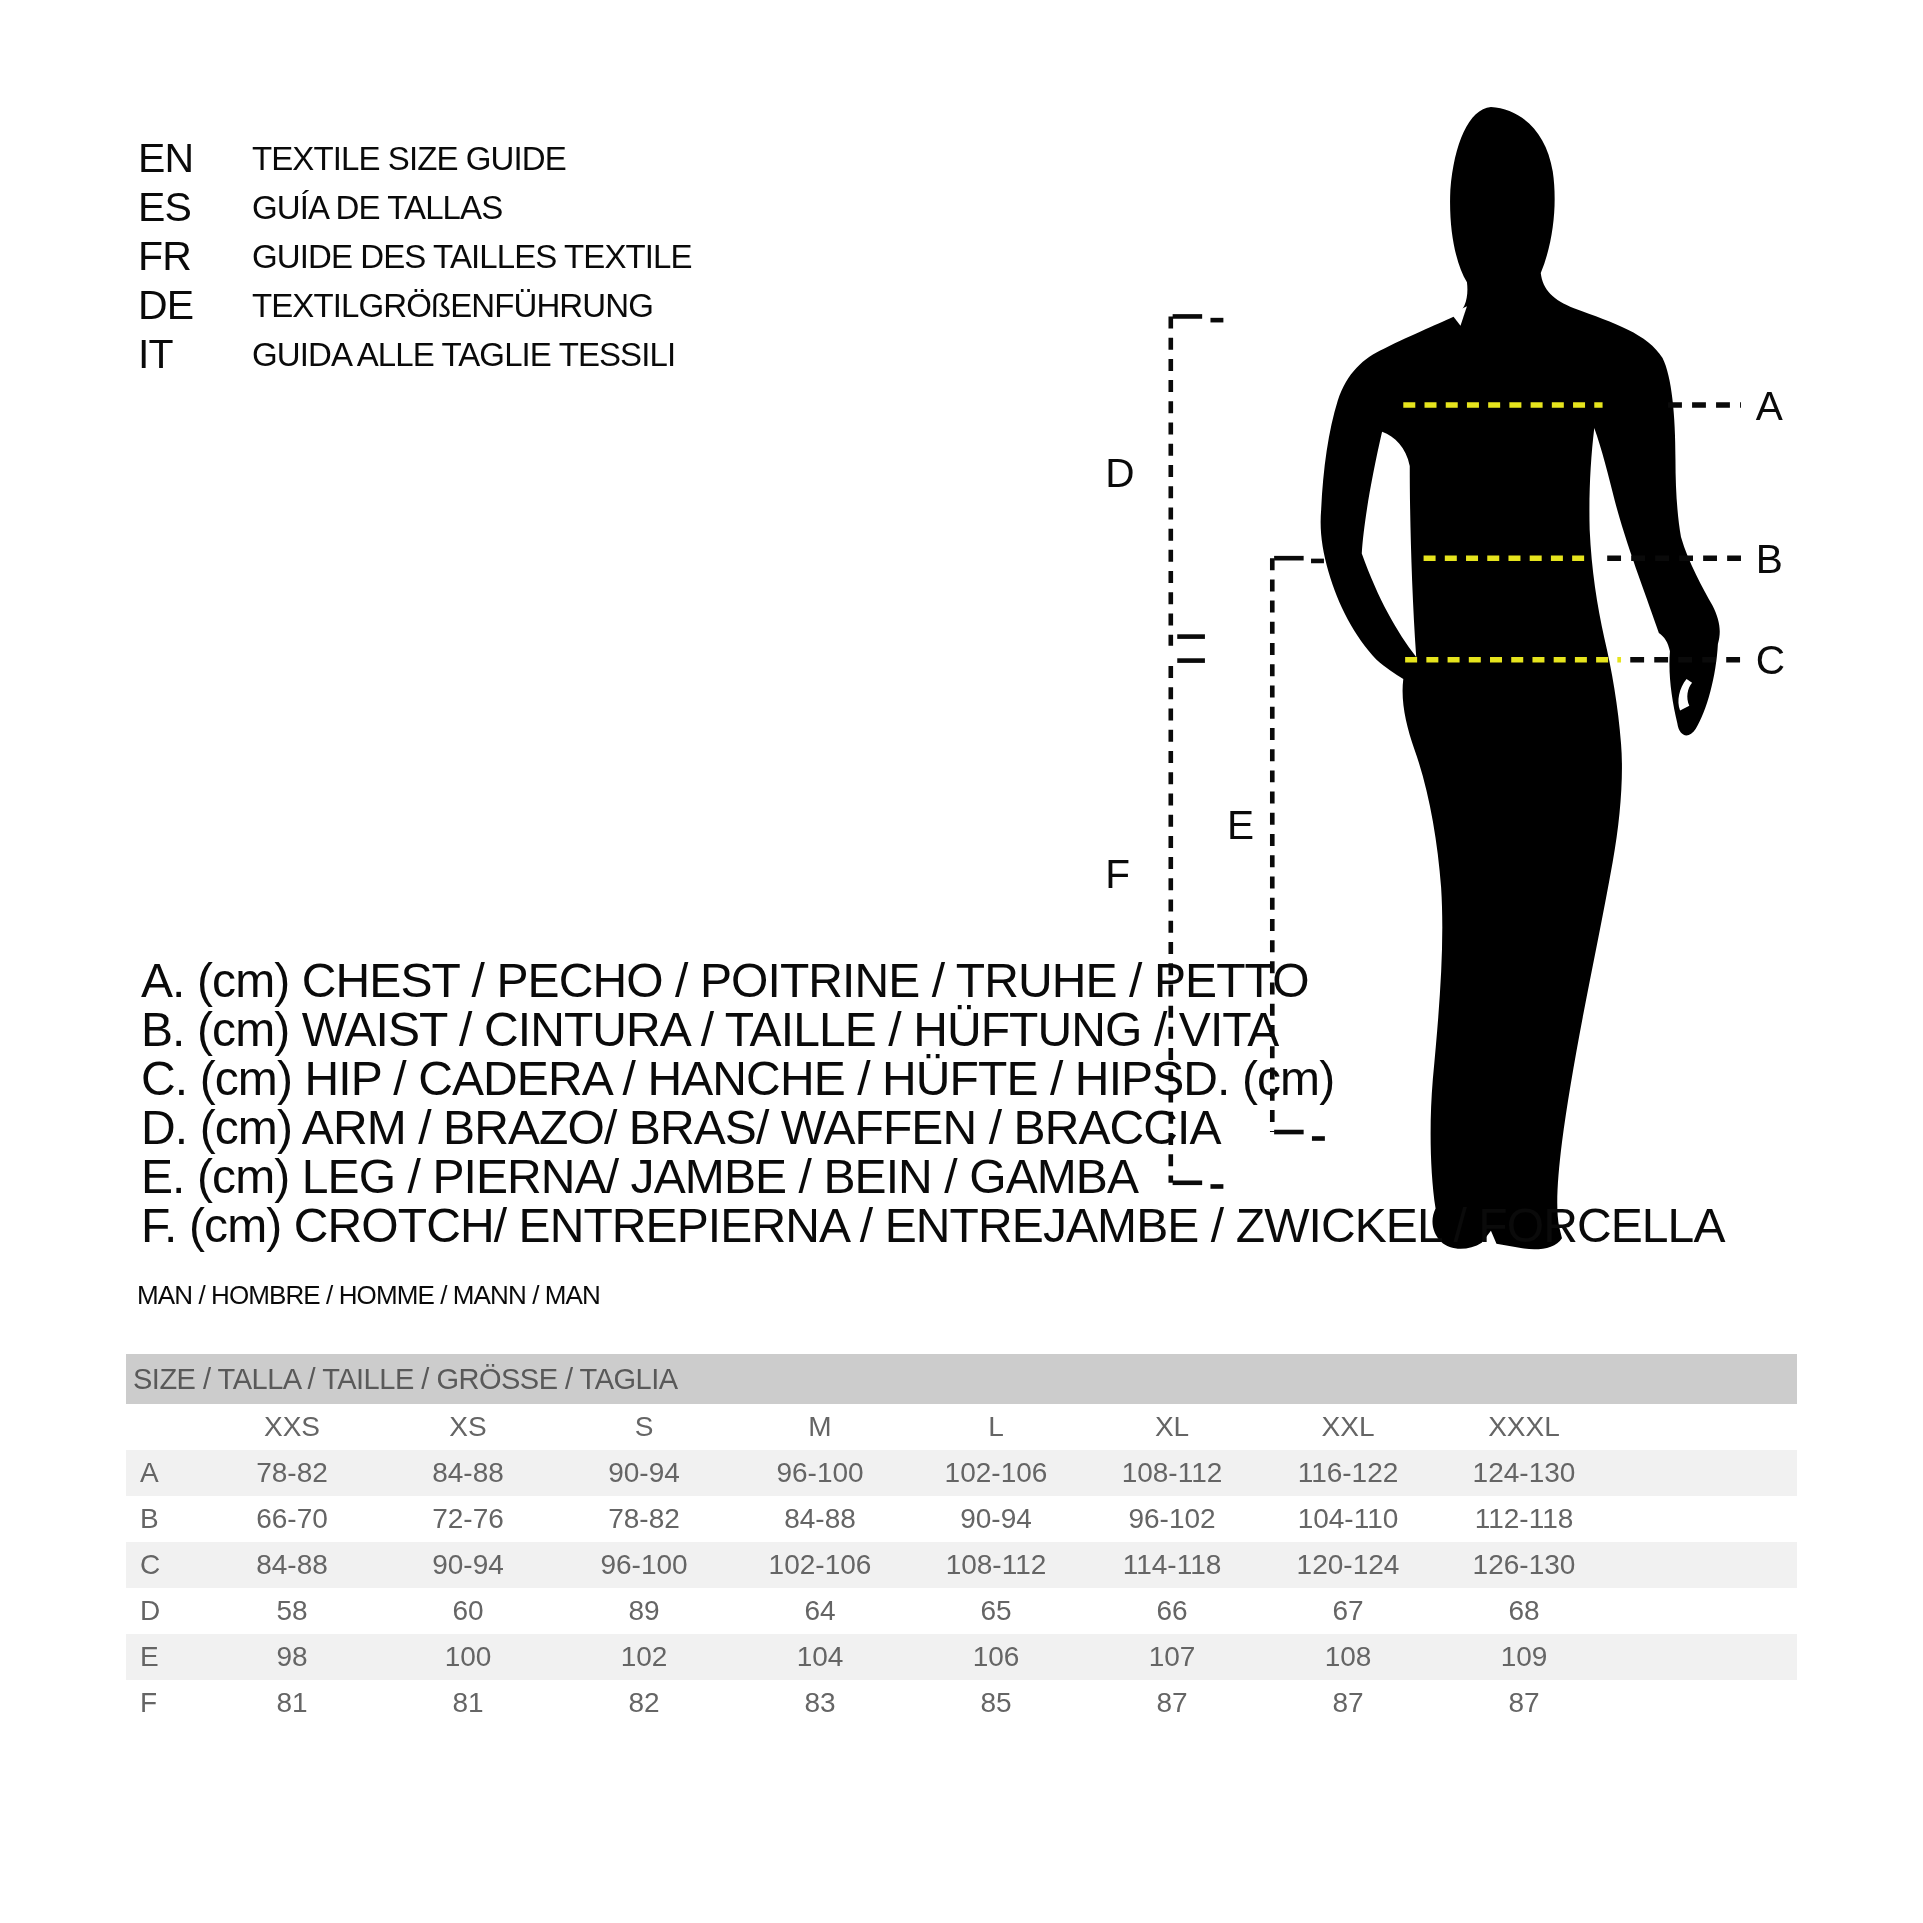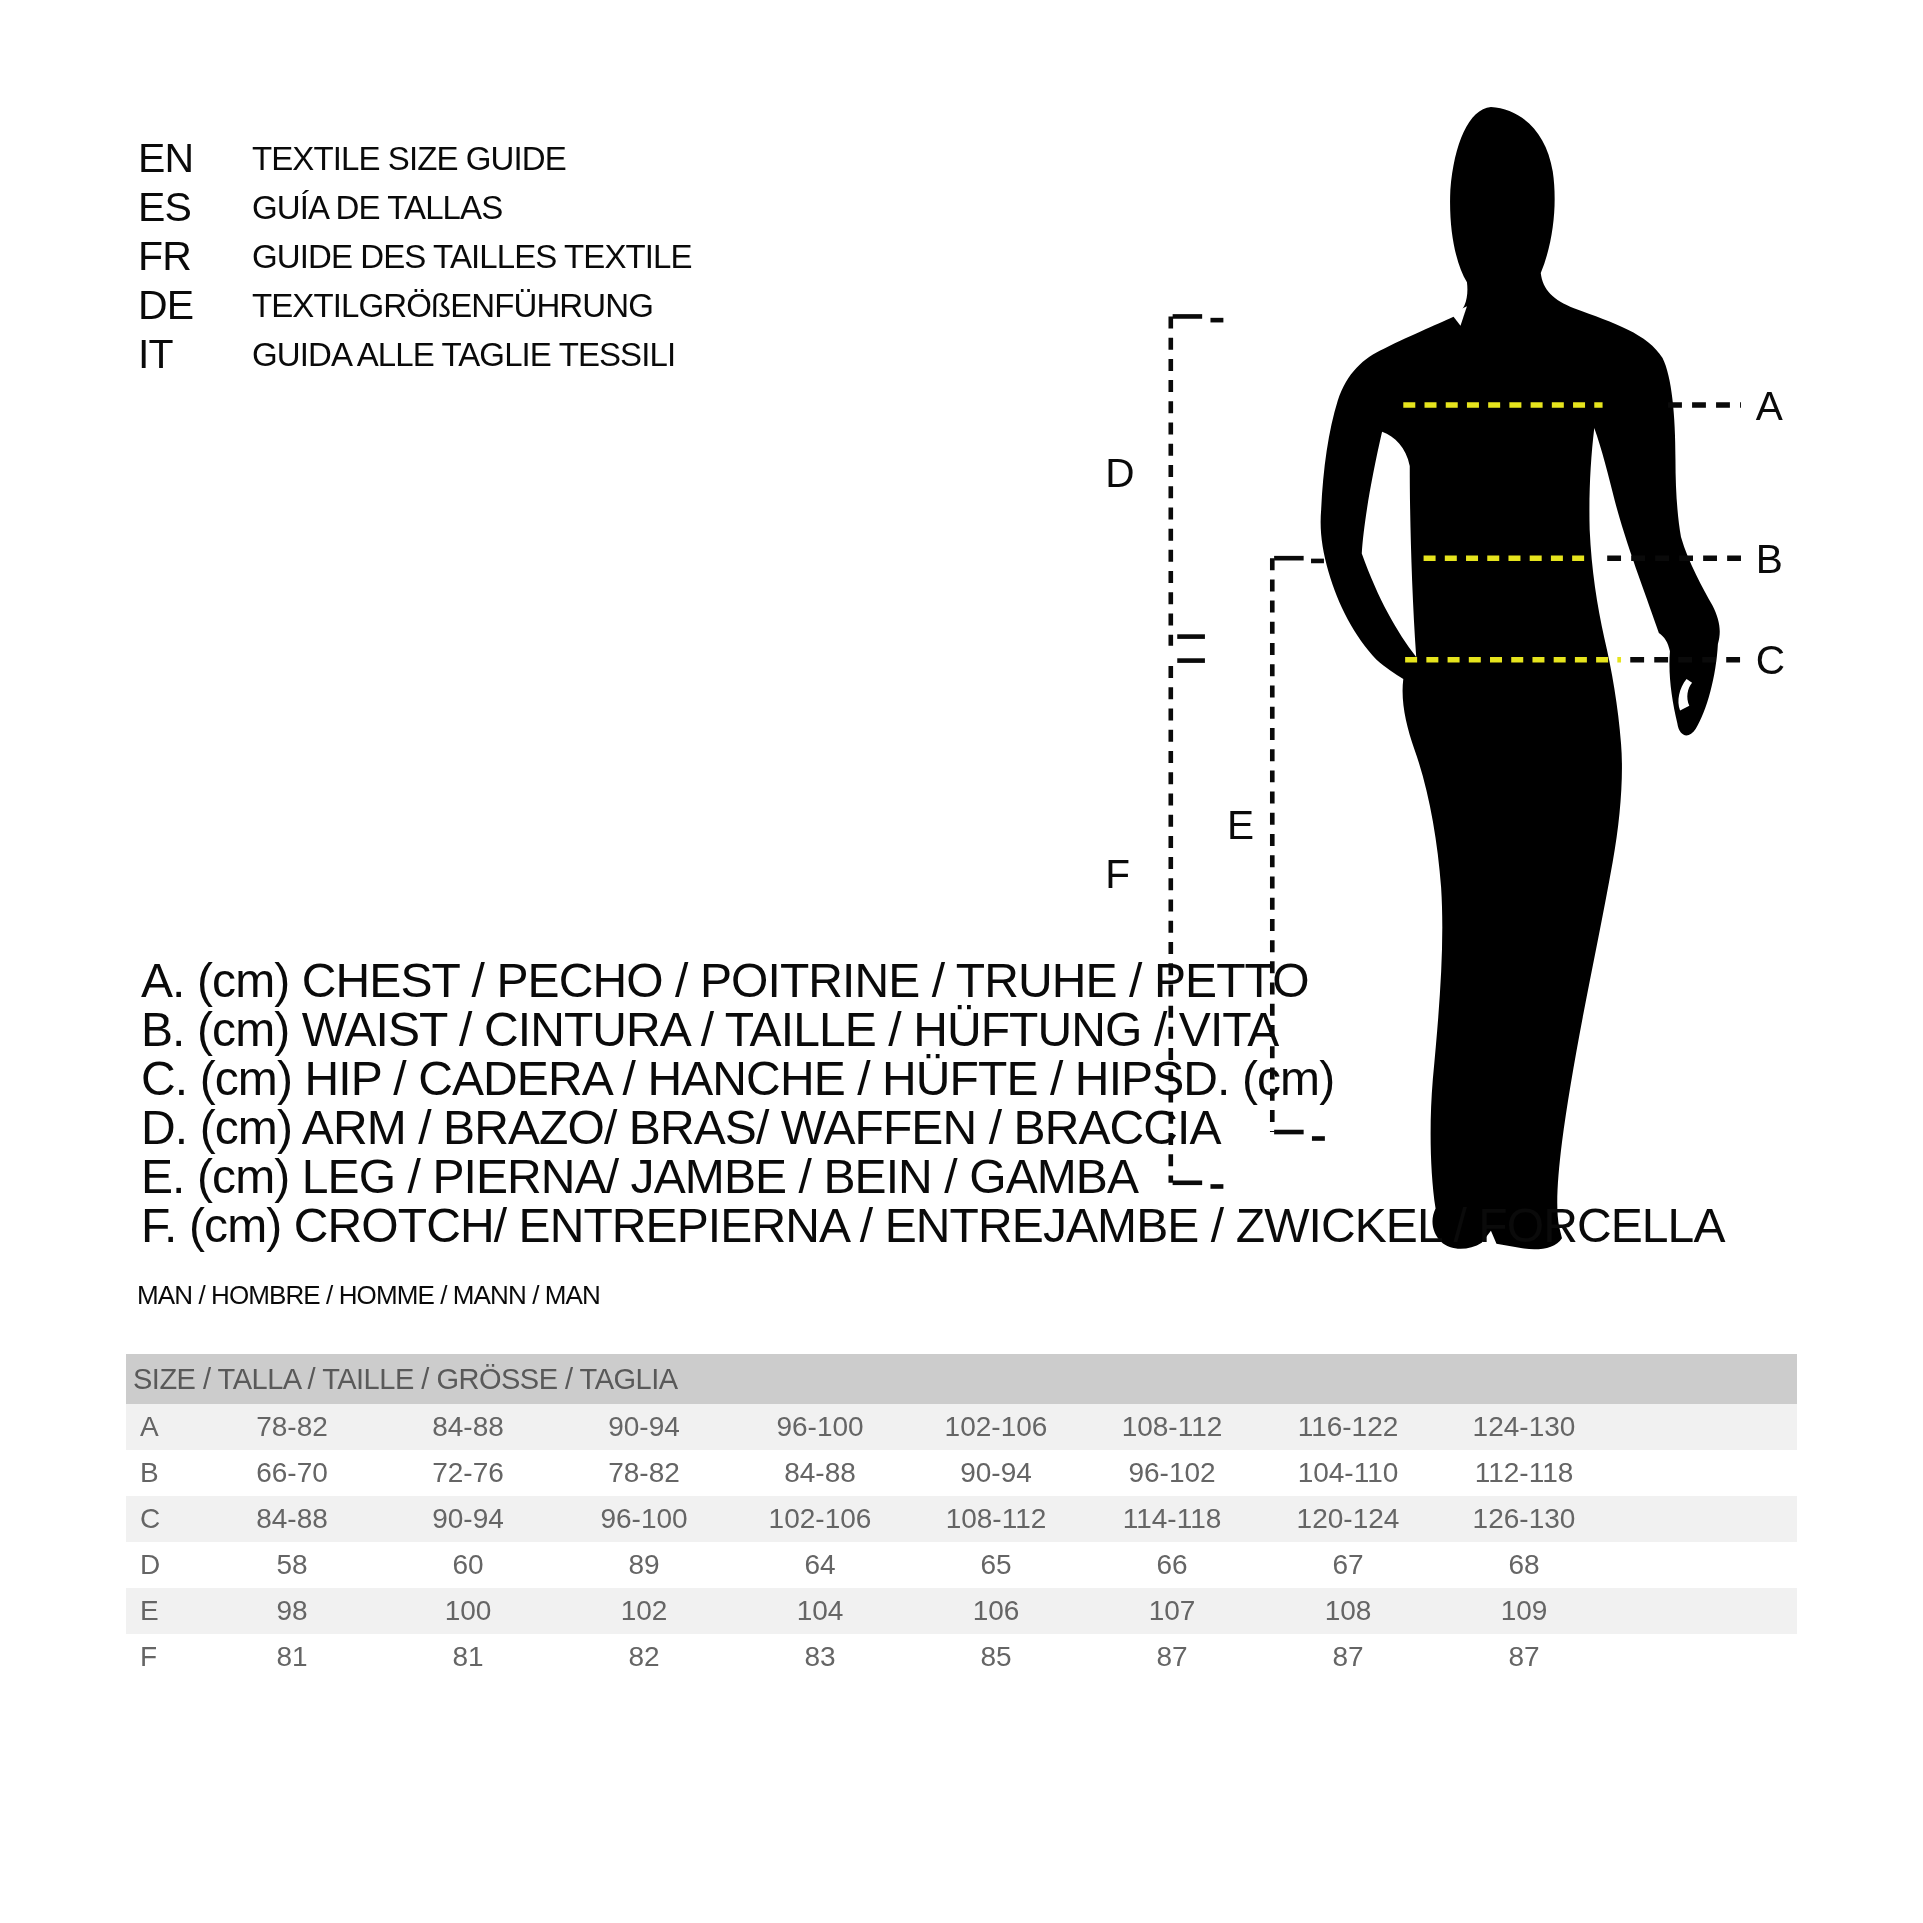--- a/index.html
+++ b/index.html
@@ -150,20 +150,32 @@
     <div class="legend-line">D. (cm) ARM / BRAZO/ BRAS/ WAFFEN / BRACCIA</div>
     <div class="legend-line">E. (cm) LEG / PIERNA/ JAMBE / BEIN / GAMBA</div>
     <div class="legend-line">F. (cm) CROTCH/ ENTREPIERNA / ENTREJAMBE / ZWICKEL / FORCELLA</div>
   </div>
 
   <div class="category">MAN / HOMBRE / HOMME / MANN / MAN</div>
 
   <div class="size-table">
     <div class="table-bar">SIZE / TALLA / TAILLE / GRÖSSE / TAGLIA</div>
 
+    <div class="trow">
+      <div class="cell rowlab"></div>
+      <div class="cell">XXS</div>
+      <div class="cell">XS</div>
+      <div class="cell">S</div>
+      <div class="cell">M</div>
+      <div class="cell">L</div>
+      <div class="cell">XL</div>
+      <div class="cell">XXL</div>
+      <div class="cell">XXXL</div>
+      <div class="cell"></div>
+    </div>
 
     <div class="trow stripe">
       <div class="cell rowlab">A</div>
       <div class="cell">78-82</div>
       <div class="cell">84-88</div>
       <div class="cell">90-94</div>
       <div class="cell">96-100</div>
       <div class="cell">102-106</div>
       <div class="cell">108-112</div>
       <div class="cell">116-122</div>

